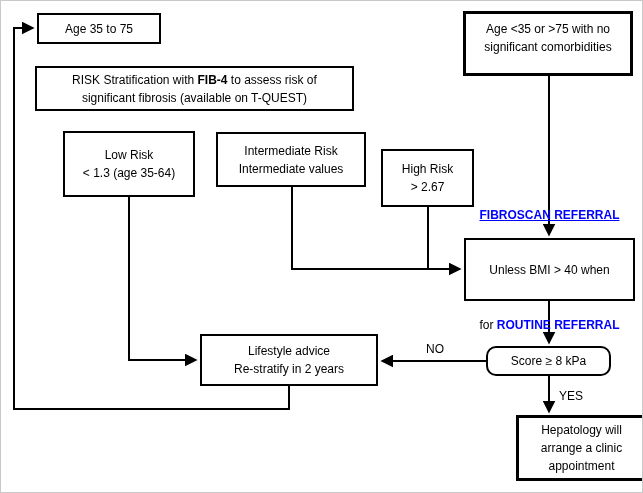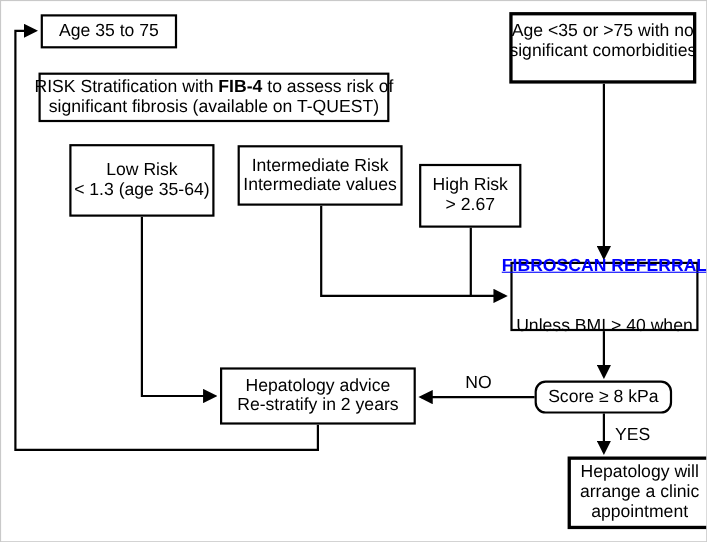--- a/index.html
+++ b/index.html
@@ -2,21 +2,21 @@
 <html style="--accent: #0000FF;"><head>
 <meta charset="utf-8">
 <style>
   html,body{margin:0;padding:0;background:#fff;}
   .canvas{
     position:relative;
     width:641px;height:491px;
     border:1px solid #c9c9c9;
     background:#ffffff;
     font-family:"Liberation Sans", sans-serif;
-    font-size:16px;
+    font-size:12px;
     line-height:18px;
     color:#000;
     overflow:hidden;
   }
   .node{
     position:absolute;
     background:#fff;
     border:2px solid #000;
     display:flex;
     flex-direction:column;
@@ -102,28 +102,29 @@
   </div>
 
   <div class="node" id="node-age-exception">
     <div class="line">Age &lt;35 or &gt;75 with no</div>
     <div class="line">significant comorbidities</div>
   </div>
 
   <div class="node" id="node-fibroscan">
     <div class="line blue-link">FIBROSCAN REFERRAL</div>
     <div class="line">Unless BMI &gt; 40 when</div>
+    <div class="line"><span>for </span><span class="blue-bold">ROUTINE REFERRAL</span></div>
   </div>
 
   <div class="node" id="node-score">
     <div class="line">Score ≥ 8 kPa</div>
   </div>
 
   <div class="node" id="node-lifestyle">
-    <div class="line">Hepatology advice</div>
+    <div class="line">Lifestyle advice</div>
     <div class="line">Re-stratify in 2 years</div>
   </div>
 
   <div class="node" id="node-hepatology">
     <div class="line">Hepatology will</div>
     <div class="line">arrange a clinic</div>
     <div class="line">appointment</div>
   </div>
 
   <div class="edge-label" id="label-no">NO</div>

